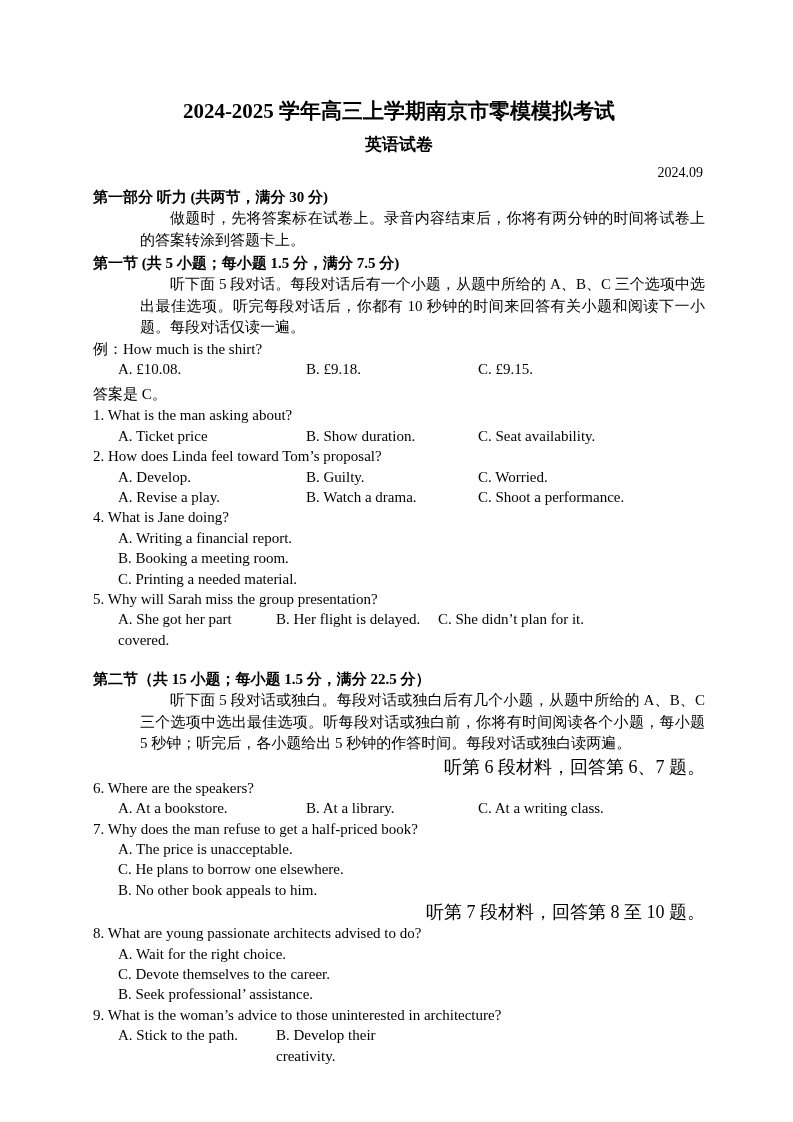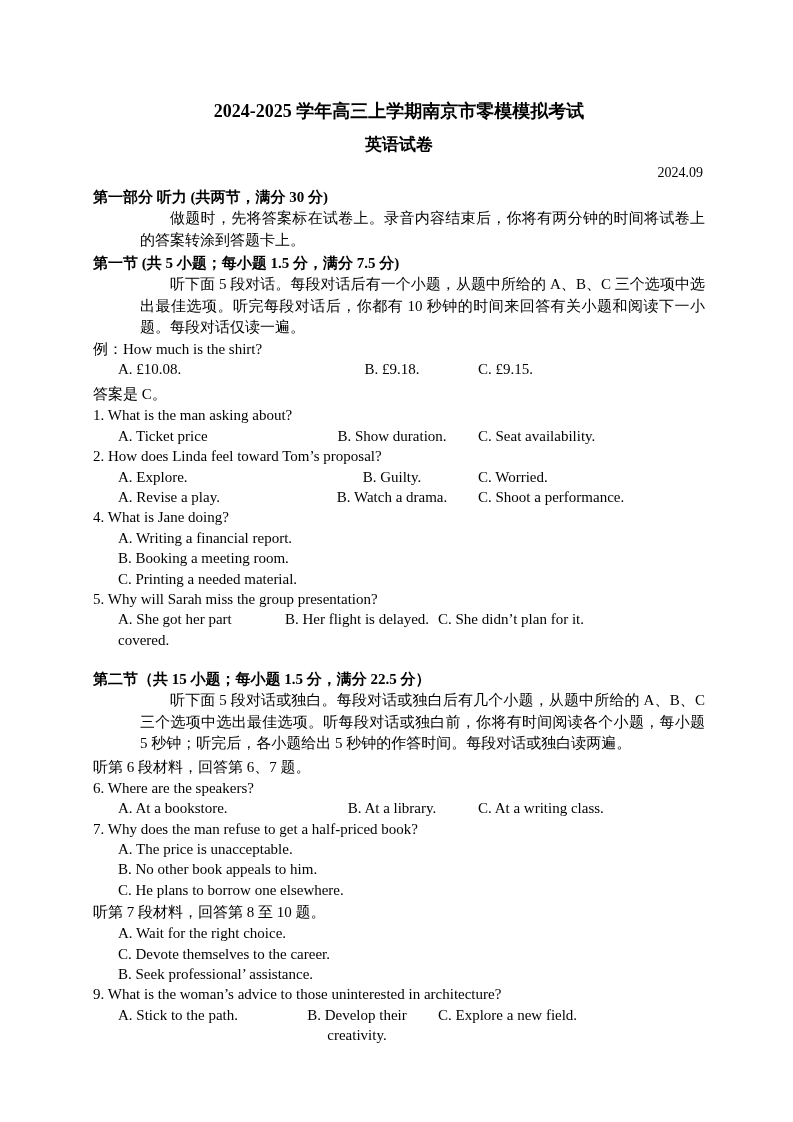--- a/index.html
+++ b/index.html
@@ -9,21 +9,21 @@
     color: #000; overflow: hidden;
   }
   .page {
     box-sizing: border-box;
     width: 793px; height: 1122px;
     padding: 95px 88px 0 93px;
     background: #fff;
   }
   .title {
     margin: 0; text-align: center;
-    font-size: 18px; font-weight: bold; line-height: 33px;
+    font-size: 21px; font-weight: bold; line-height: 33px;
   }
   .subtitle {
     margin: 0; text-align: center;
     font-size: 17px; font-weight: bold; line-height: 33px;
   }
   .date {
     text-align: right; font-size: 14px; line-height: 24px;
     padding-right: 2px;
   }
   .h-bold {
@@ -31,24 +31,24 @@
     margin-top: 1px;
   }
   .h-sec2 { margin-top: 18px; }
   p.cn {
     margin: 0; font-size: 15px; line-height: 21.5px;
     text-align: justify; text-justify: inter-ideograph;
   }
   p.indent { text-indent: 2em; margin-left: 47px; }
   .q-line { font-size: 15px; line-height: 20.4px; }
   .answer { font-size: 15px; line-height: 21px; margin-top: 5px; }
-  .note { font-size: 15px; line-height: 21px; margin-top: 2px; }
+  .note { font-size: 18px; line-height: 21px; margin-top: 2px; text-align: right; }
   .opt-row { display: flex; margin-left: 25px; font-size: 15px; line-height: 20.4px; }
   .opt-row .opt-a { width: 188px; flex: none; }
-  .opt-row .opt-b { width: 172px; flex: none; text-align: center; }
+  .opt-row .opt-b { width: 172px; flex: none; }
   .opt-row.narrow .opt-a { width: 158px; }
   .opt-row.narrow .opt-b { width: 162px; }
   .opt-stack { margin-left: 25px; font-size: 15px; }
   .opt-stack .opt-line { line-height: 20.4px; }
 </style>
 </head>
 <body>
 
 <div class="page">
 
@@ -72,21 +72,21 @@
 
   <div class="q-line">1. What is the man asking about?</div>
   <div class="opt-row">
     <span class="opt-a">A. Ticket price</span>
     <span class="opt-b">B. Show duration.</span>
     <span class="opt-c">C. Seat availability.</span>
   </div>
 
   <div class="q-line">2. How does Linda feel toward Tom’s proposal?</div>
   <div class="opt-row">
-    <span class="opt-a">A. Explore.</span>
+    <span class="opt-a">A. Develop.</span>
     <span class="opt-b">B. Guilty.</span>
     <span class="opt-c">C. Worried.</span>
   </div>
 
   <div class="opt-row">
     <span class="opt-a">A. Revise a play.</span>
     <span class="opt-b">B. Watch a drama.</span>
     <span class="opt-c">C. Shoot a performance.</span>
   </div>
 
@@ -112,32 +112,32 @@
   <div class="q-line">6. Where are the speakers?</div>
   <div class="opt-row">
     <span class="opt-a">A. At a bookstore.</span>
     <span class="opt-b">B. At a library.</span>
     <span class="opt-c">C. At a writing class.</span>
   </div>
 
   <div class="q-line">7. Why does the man refuse to get a half-priced book?</div>
   <div class="opt-stack">
     <div class="opt-line">A. The price is unacceptable.</div>
+    <div class="opt-line">C. He plans to borrow one elsewhere.</div>
     <div class="opt-line">B. No other book appeals to him.</div>
-    <div class="opt-line">C. He plans to borrow one elsewhere.</div>
   </div>
 
   <div class="note">听第 7 段材料，回答第 8 至 10 题。</div>
 
+  <div class="q-line">8. What are young passionate architects advised to do?</div>
   <div class="opt-stack">
     <div class="opt-line">A. Wait for the right choice.</div>
     <div class="opt-line">C. Devote themselves to the career.</div>
     <div class="opt-line">B. Seek professional’ assistance.</div>
   </div>
 
   <div class="q-line">9. What is the woman’s advice to those uninterested in architecture?</div>
   <div class="opt-row narrow">
     <span class="opt-a">A. Stick to the path.</span>
     <span class="opt-b">B. Develop their creativity.</span>
-    <span class="opt-c">C. Explore a new field.</span>
   </div>
 
 </div>
 
 </body></html>

